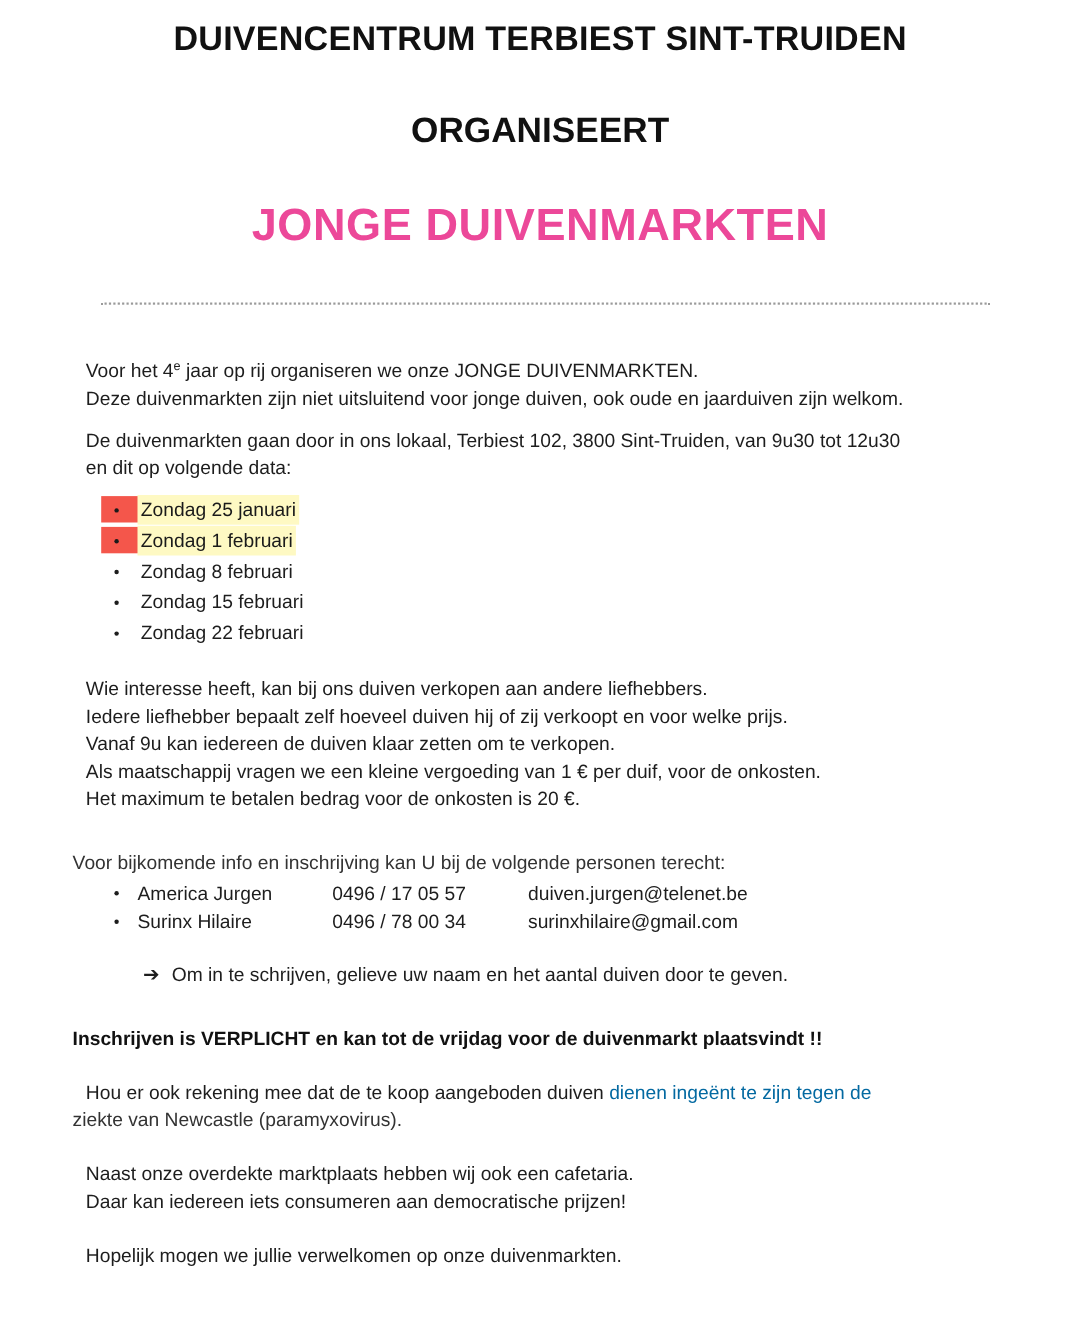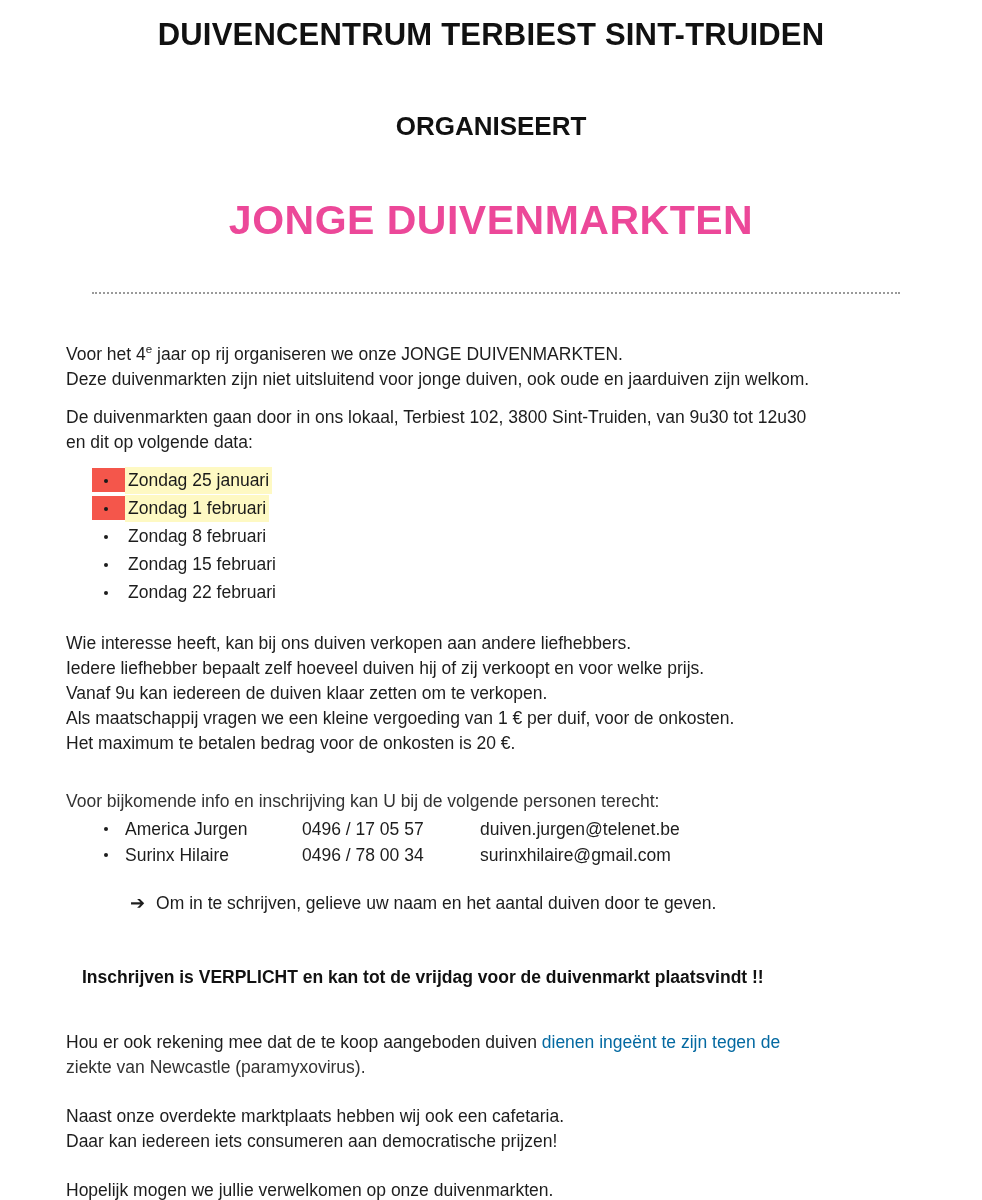--- a/index.html
+++ b/index.html
@@ -30,23 +30,23 @@
   }
   .title-main {
     font-size: 31px;
     font-weight: bold;
     letter-spacing: 0.2px;
     line-height: 1.2;
     margin: 0;
     color: #111111;
   }
   .title-sub {
-    font-size: 26px;
+    font-size: 32px;
     font-weight: bold;
-    margin: 16px;
+    margin: 4px;
     padding-top: 42px;
     line-height: 1.2;
     color: #111111;
   }
   .title-big {
     font-size: 41px;
     font-weight: bold;
     margin: 0;
     padding-top: 38px;
     letter-spacing: 0.5px;
@@ -73,20 +73,21 @@
     padding-top: 48px;
   }
   p.para {
     margin: 0;
     font-size: 17.5px;
     line-height: 25px;
     color: #333333;
   }
   p.para.dark {
     color: #1d1d1d;
+    margin-left: 12px;
   }
   .gap-sm { height: 13px; }
   .gap-md { height: 24px; }
   .gap-lg { height: 33px; }
   .gap-xl { height: 44px; }
 
   
   ul.date-list {
     list-style: none;
     margin: 0;
@@ -187,21 +188,21 @@
     padding-right: 11px;
     color: #1d1d1d;
   }
 
   
   .bold-line {
     font-size: 17.5px;
     font-weight: bold;
     line-height: 25px;
     color: #111111;
-    margin: 16px;
+    margin: 0;
   }
 
   
   .faded { color: #0369a1; }
 
   sup.ord {
     font-size: 0.66em;
     vertical-align: super;
     line-height: 0;
   }

